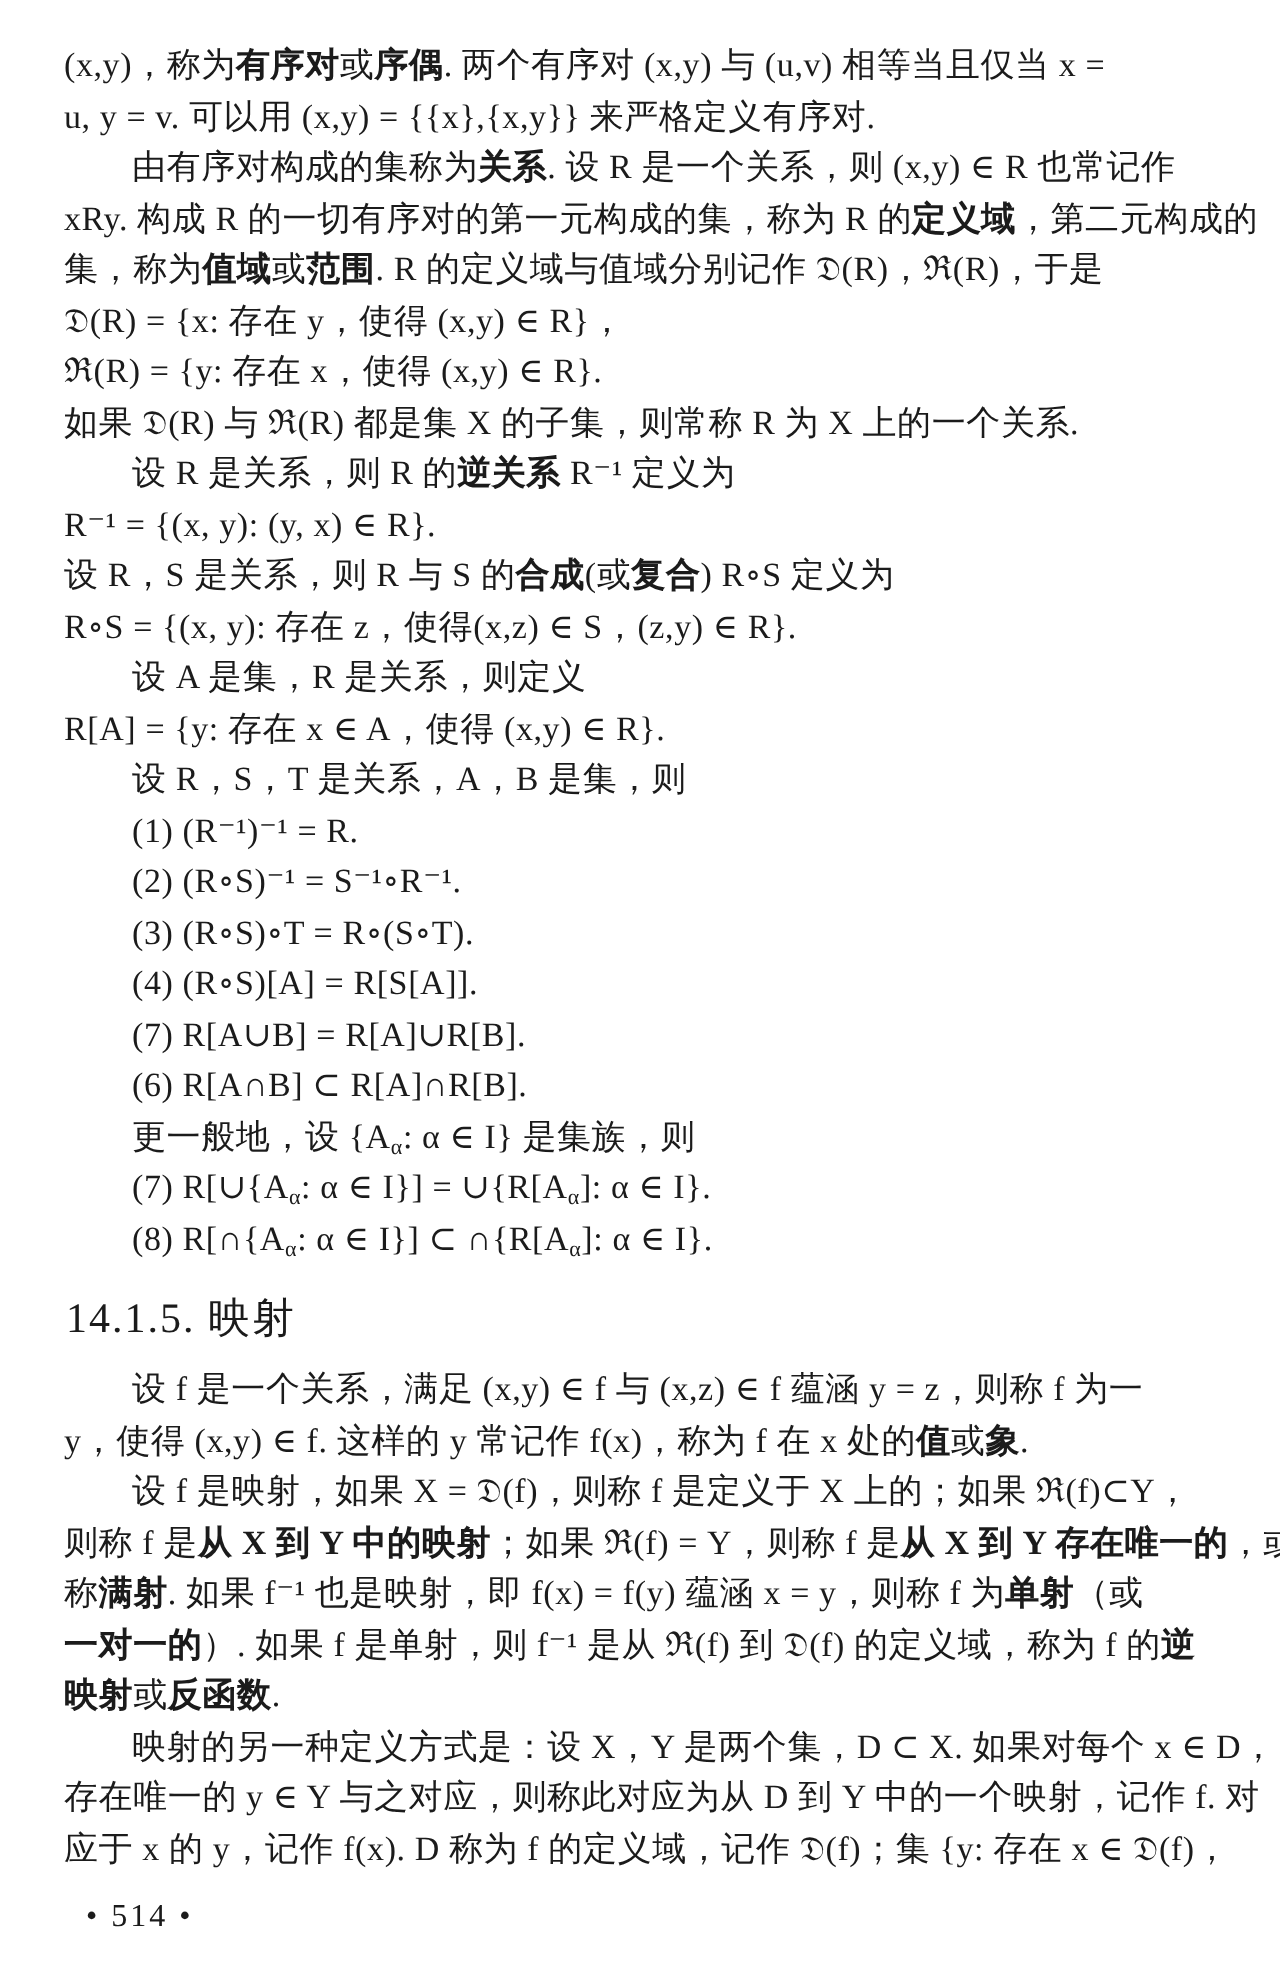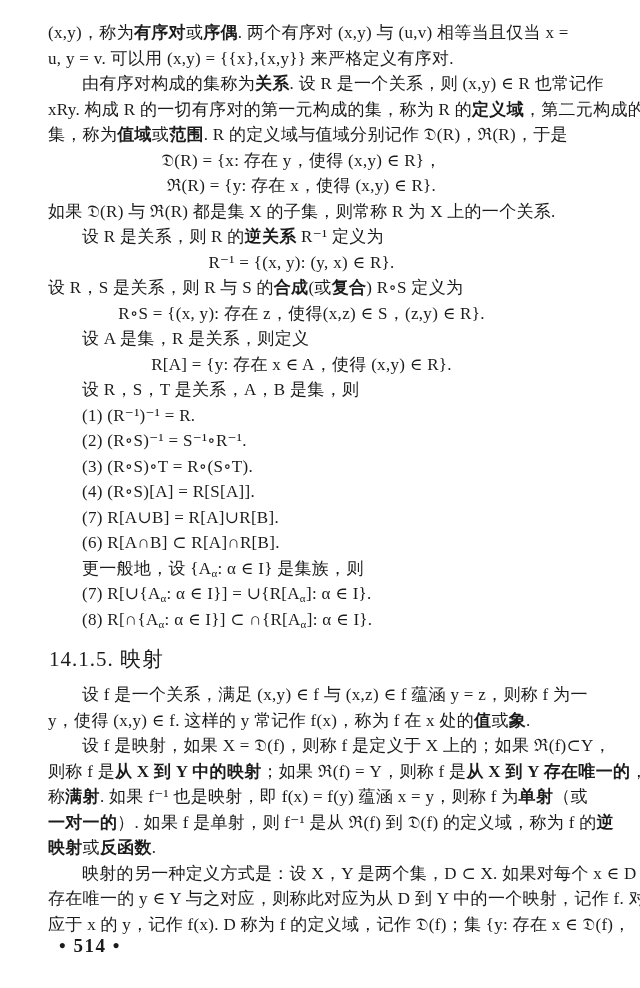--- a/index.html
+++ b/index.html
@@ -11,50 +11,50 @@
     height: 988px;
     overflow: hidden;
     background: #ffffff;
     color: #1b1b1b;
     font-family: "Liberation Serif", "DejaVu Serif", serif;
   }
   .page {
     box-sizing: border-box;
     width: 595px;
     height: 988px;
-    padding: 20px 40px 0 48px;
+    padding: 20px 40px 0 32px;
     position: relative;
   }
   .ln {
     font-size: 17px;
     height: 25.5px;
     line-height: 25.5px;
     white-space: nowrap;
     letter-spacing: 0.3px;
   }
   .ind { text-indent: 2em; }
-  .ctr { text-align: center; }
+  .ctr { text-align: left; }
   .b { font-weight: bold; }
   .sub {
     font-size: 11px;
     vertical-align: -3px;
   }
   .section-heading {
     font-size: 21px;
     font-weight: normal;
     letter-spacing: 1px;
     margin: 13px 0 9px 1px;
     line-height: 28px;
     height: 28px;
   }
   .footer {
-    margin-top: 0;
+    margin-top: 13px;
     padding-left: 11px;
-    font-size: 19px;
-    font-weight: bold;
+    font-size: 16px;
+    font-weight: normal;
     letter-spacing: 1.5px;
     line-height: 18px;
   }
 </style>
 </head>
 <body>
 
 <div class="page">
 
   <div>

